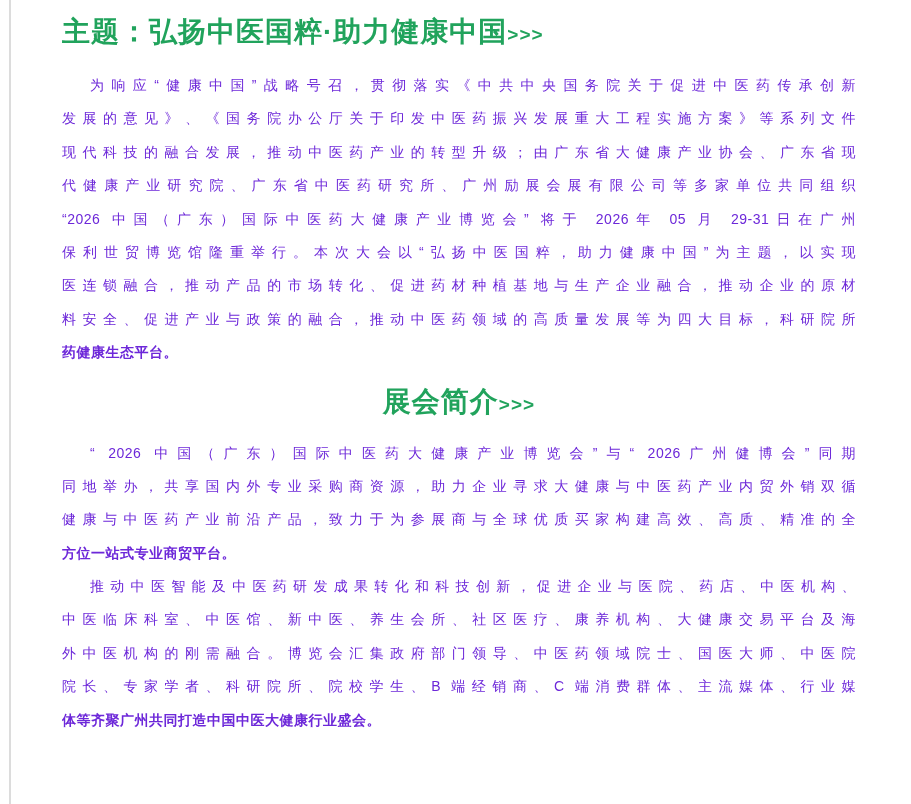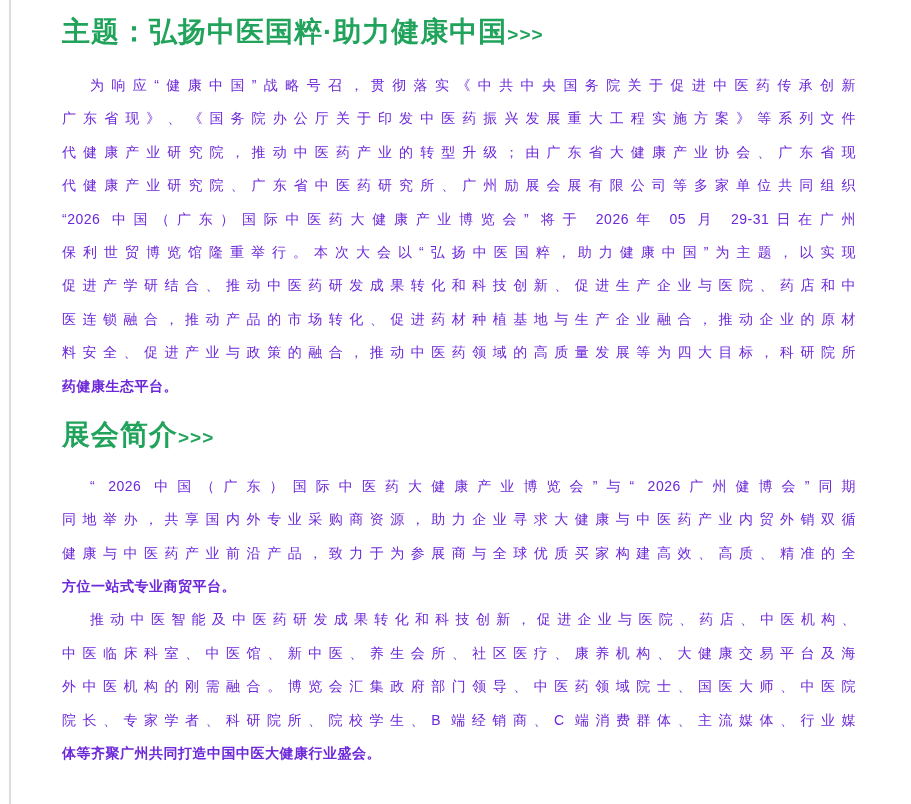--- a/index.html
+++ b/index.html
@@ -33,21 +33,21 @@
   }
   .section-heading {
     color: #21a35c;
     font-size: 28px;
     font-weight: bold;
     line-height: 36px;
     letter-spacing: 1px;
     white-space: nowrap;
   }
   .heading-1 { margin: 2px 0 16px 0; }
-  .heading-2 { margin: 14px 0 14px 0; }
+  .heading-2 { margin: 14px 0 14px 0; text-align: center; }
   .chevrons {
     color: #21a35c;
     font-size: 19px;
     font-weight: bold;
     letter-spacing: 1px;
   }
   .body-text {
     color: #6d28d9;
     font-size: 14px;
     line-height: 33.4px;
@@ -72,26 +72,25 @@
 
 <div class="page">
   <div class="page-edge-line"></div>
 
   <div class="content">
 
     <div class="section-heading heading-1"><span>主题：弘扬中医国粹·助力健康中国</span><span class="chevrons">&gt;&gt;&gt;</span></div>
 
     <div class="body-text">
       <div class="line first">为响应“健康中国”战略号召，贯彻落实《中共中央国务院关于促进中医药传承创新</div>
-      <div class="line">广东省现》、《国务院办公厅关于印发中医药振兴发展重大工程实施方案》等系列文件</div>
-      <div class="line">代健康产业研究院，推动中医药产业的转型升级；由广东省大健康产业协会、广东省现</div>
+      <div class="line">发展的意见》、《国务院办公厅关于印发中医药振兴发展重大工程实施方案》等系列文件</div>
+      <div class="line">现代科技的融合发展，推动中医药产业的转型升级；由广东省大健康产业协会、广东省现</div>
       <div class="line">代健康产业研究院、广东省中医药研究所、广州励展会展有限公司等多家单位共同组织</div>
       <div class="line">“2026 中国（广东）国际中医药大健康产业博览会” 将于 2026年 05 月 29-31日在广州</div>
       <div class="line">保利世贸博览馆隆重举行。本次大会以“弘扬中医国粹，助力健康中国”为主题，以实现</div>
-      <div class="line">促进产学研结合、推动中医药研发成果转化和科技创新、促进生产企业与医院、药店和中</div>
       <div class="line">医连锁融合，推动产品的市场转化、促进药材种植基地与生产企业融合，推动企业的原材</div>
       <div class="line">料安全、促进产业与政策的融合，推动中医药领域的高质量发展等为四大目标，科研院所</div>
       <div class="line last">药健康生态平台。</div>
     </div>
 
     <div class="section-heading heading-2"><span>展会简介</span><span class="chevrons">&gt;&gt;&gt;</span></div>
 
     <div class="body-text">
       <div class="line first">“ 2026 中国（广东）国际中医药大健康产业博览会”与“ 2026广州健博会”同期</div>
       <div class="line">同地举办，共享国内外专业采购商资源，助力企业寻求大健康与中医药产业内贸外销双循</div>

